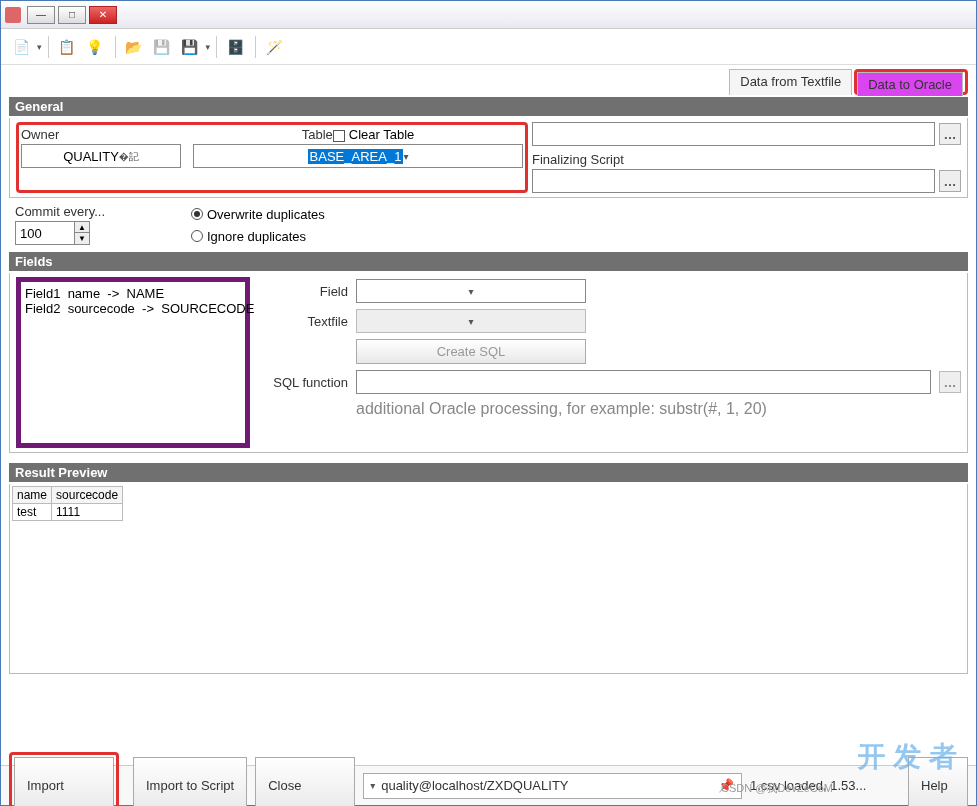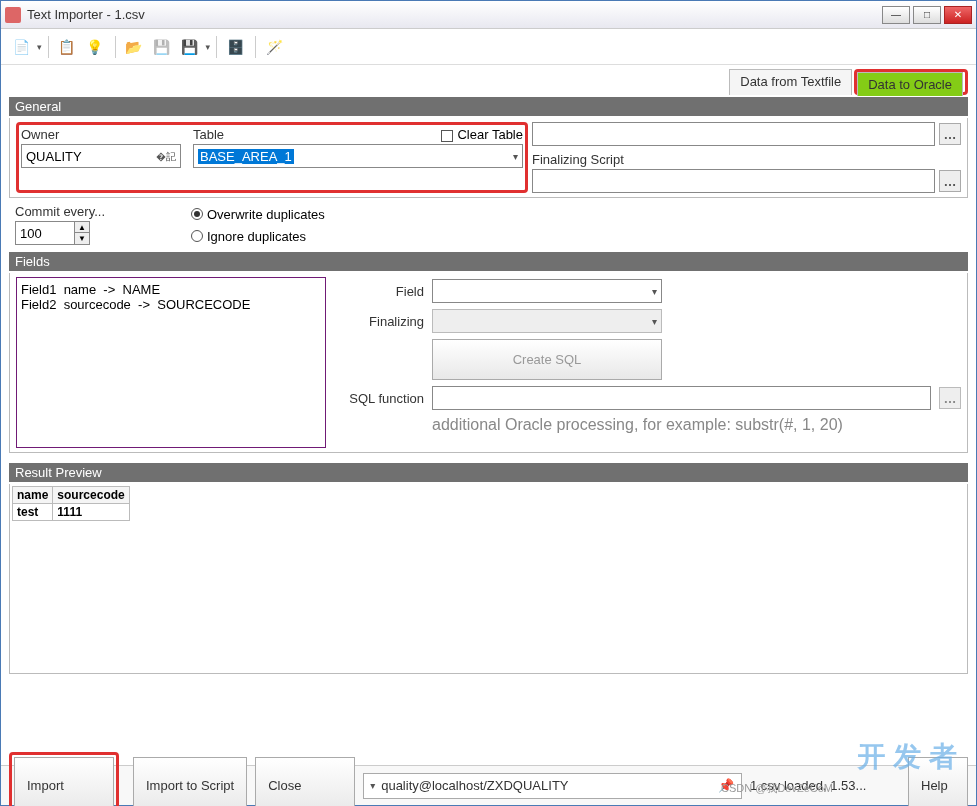--- a/index.html
+++ b/index.html
@@ -10,72 +10,71 @@
 .titlebar .title { flex: 1; color: #333; }
 .winbtns { display: flex; gap: 3px; }
 .winbtn { width: 28px; height: 18px; border: 1px solid #888; background: linear-gradient(#fff,#ddd); display:flex; align-items:center; justify-content:center; font-size:10px; color:#333; }
 .winbtn.close { background: linear-gradient(#e66,#c22); color:#fff; border-color:#a22; }
 .toolbar { height: 36px; background: #fff; display: flex; align-items: center; padding: 2px 8px; gap: 2px; border-bottom: 1px solid #ddd; }
 .tbtn { width: 22px; height: 22px; display:flex; align-items:center; justify-content:center; font-size:14px; margin: 0 2px; }
 .tsep { width:1px; height:22px; background:#ccc; margin:0 4px; }
 .content { flex: 1; padding: 4px 8px 0 8px; display: flex; flex-direction: column; gap: 2px; overflow:hidden; }
 .tabs { display: flex; height: 26px; justify-content: flex-end; }
 .tab { padding: 4px 10px; border: 1px solid #bbb; background: #f5f5f5; border-bottom: none; margin-right: 2px; color:#333; }
-.tab.active { background: #84cc16; }
+.tab.active { background: #d946ef; }
 .red-box { border: 3px solid #e03030; border-radius:4px; }
-.section-hdr { background: #707070; color: #fff; font-weight: normal; padding: 2px 6px; }
+.section-hdr { background: #707070; color: #fff; font-weight: bold; padding: 2px 6px; }
 .section-body { border: 1px solid #bbb; border-top:none; padding: 4px 6px; }
 .general-body { display: flex; gap: 4px; }
 .col { display: flex; flex-direction: column; gap: 2px; }
 .label { color: #333; font-size: 13px; }
 .combo, .textin { border: 1px solid #888; background: #fff; height: 24px; padding: 2px 4px; display:flex; align-items:center; }
-.combo { justify-content: space-between; }
+.combo { justify-content: center; }
 .combo .arrow { font-size:10px; color:#555; }
 .sel { background: #0078d7; color:#fff; padding:0 2px; }
 .spinner { display:flex; }
 .spinner .spinbtns { display:flex; flex-direction:column; border:1px solid #888; border-left:none; }
 .spinner .sb { width:14px; height:11px; font-size:8px; display:flex; align-items:center; justify-content:center; background:#eee; border-bottom:1px solid #888;}
 .spinner .sb:last-child{border-bottom:none;}
 .radio-row { display:flex; align-items:center; gap:4px; height:20px; }
 .radio { width:12px; height:12px; border:1px solid #555; border-radius:50%; display:flex; align-items:center; justify-content:center; }
 .radio.checked::after { content:''; width:6px; height:6px; background:#333; border-radius:50%; }
 .checkbox { width:12px; height:12px; border:1px solid #555; display:inline-block; margin-right:4px; vertical-align:middle;}
 .ellipsis-btn { width: 22px; height:22px; border:1px solid #aaa; background:#eee; display:flex; align-items:center; justify-content:center; font-weight:bold; color:#555;}
 .script-row { display:flex; gap:4px; align-items:center; }
 .script-row .textin { flex:1; }
 .fields-body { display:flex; gap:10px; height:180px;}
-.fields-list { width:310px; border:1px solid #701a75; padding:4px; font-family:monospace; font-size:12px; white-space:pre; }
+.fields-list { width:234px; border:5px solid #701a75; padding:4px; font-family:monospace; font-size:12px; white-space:pre; }
 .fields-right { flex:1; display:flex; flex-direction:column; gap:6px; padding-top:2px;}
 .form-row { display:flex; align-items:center; gap:8px; }
 .form-row .flabel { width:88px; text-align:right; color:#333; }
 .disabled { background:#eee; color:#888; border:1px solid #bbb; }
-.btn { border:1px solid #aaa; background:linear-gradient(#fff,#e8e8e8); padding:12px 14px; color:#333; }
+.btn { border:1px solid #aaa; background:linear-gradient(#fff,#e8e8e8); padding:4px 14px; color:#333; }
 .btn.dis { color:#999; }
 .hint { color:#888; font-size:16px; margin-left:96px; }
 .preview-body { border:1px solid #bbb; border-top:none; height:190px; padding:2px;}
 table.preview { border-collapse:collapse; }
-table.preview th, table.preview td { border:1px solid #bbb; padding:1px 4px; font-size:12px; text-align:left; font-weight:bold; }
+table.preview th, table.preview td { border:1px solid #bbb; padding:1px 4px; font-size:12px; text-align:left; font-weight:normal; }
 table.preview th { background:#f5f5f5; }
 .bottombar { height:40px; border-top:1px solid #ccc; display:flex; align-items:center; padding:4px 8px; gap:8px; background:#f8f8f8;}
 .bottombar .btn { min-width:100px; text-align:left; padding:20px 12px; }
 .status-combo { flex:1; border:1px solid #aaa; height:26px; display:flex; align-items:center; padding:0 6px; justify-content:space-between; background:#fff;}
 .statustext { color:#333; }
 .watermark { position:absolute; right:20px; bottom:30px; color:#6bb0e8; font-size:28px; font-weight:bold; font-family:"Microsoft YaHei",sans-serif; opacity:0.7; pointer-events:none;}
 .watermark2 { position:absolute; right:144px; bottom:10px; color:#999; font-size:11px; pointer-events:none;}
 .highlight-tab-wrap { position:relative; }
 .owner-table-box { position:relative; padding:2px; }
 .import-box { padding:2px; margin-right:6px;}
 </style>
 </head>
 <body>
 
 <div class="window">
   <div class="titlebar">
     <div class="icon"></div>
-    <div class="title">Text Importer - 1.csv</div>
     <div class="winbtns">
       <div class="winbtn">—</div>
       <div class="winbtn">□</div>
       <div class="winbtn close">✕</div>
     </div>
   </div>
 
   <div class="toolbar">
     <div class="tbtn">📄</div>
       <span style="font-size:9px;color:#555">▾</span>
@@ -105,21 +104,21 @@
     <div class="section-body general-body">
       <div class="red-box owner-table-box" style="display:flex; gap:12px;">
         <div class="col" style="width:160px">
           <div class="label">Owner</div>
           <div class="combo">
             <span>QUALITY</span>
             <span class="arrow">�記</span>
           </div>
         </div>
         <div class="col" style="width:330px">
-          <div style="display:flex; justify-content:space-between;">
+          <div style="display:flex; justify-content:center;">
             <div class="label">Table</div>
             <div><span class="checkbox"></span><span>Clear Table</span></div>
           </div>
           <div class="combo">
             <span class="sel">BASE_AREA_1</span>
             <span class="arrow">▾</span>
           </div>
         </div>
       </div>
       <div class="col" style="width:160px; margin-left:-510px; margin-top:52px; position:absolute;"></div>
@@ -167,21 +166,21 @@
       <div class="fields-list"><div>Field1  name  -&gt;  NAME</div><div>Field2  sourcecode  -&gt;  SOURCECODE</div></div>
       <div class="fields-right">
         <div class="form-row">
           <div class="flabel">Field</div>
           <div class="combo" style="width:230px">
               <span></span>
               <span class="arrow">▾</span>
             </div>
         </div>
         <div class="form-row">
-          <div class="flabel">Finalizing</div>
+          <div class="flabel">Textfile</div>
           <div class="combo disabled" style="width:230px">
               <span></span>
               <span class="arrow">▾</span>
             </div>
         </div>
         <div class="form-row">
           <div class="flabel"></div>
           <div class="btn dis" style="width:230px;text-align:center">Create SQL</div>
         </div>
         <div class="form-row">

